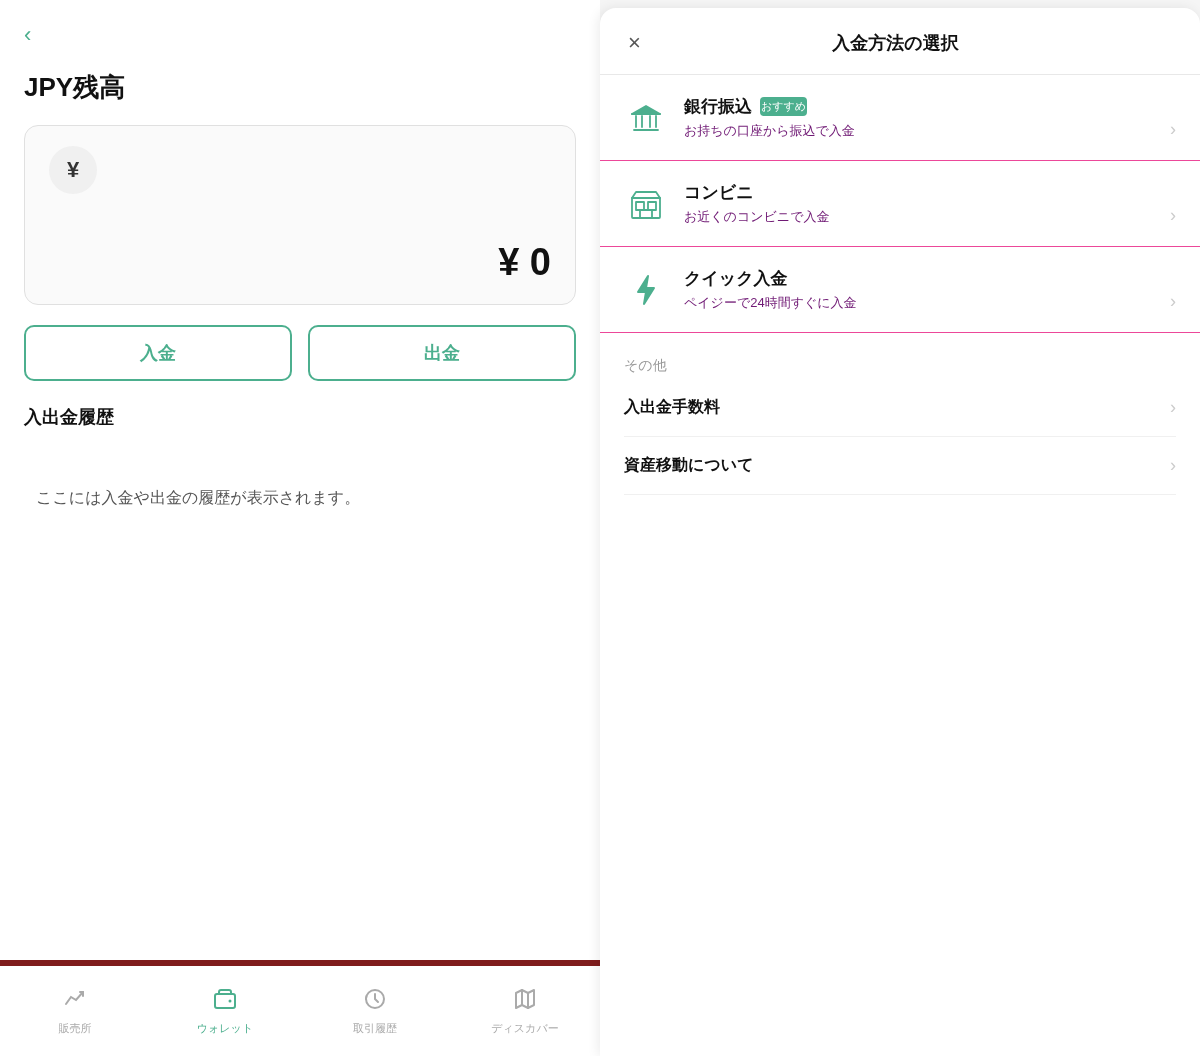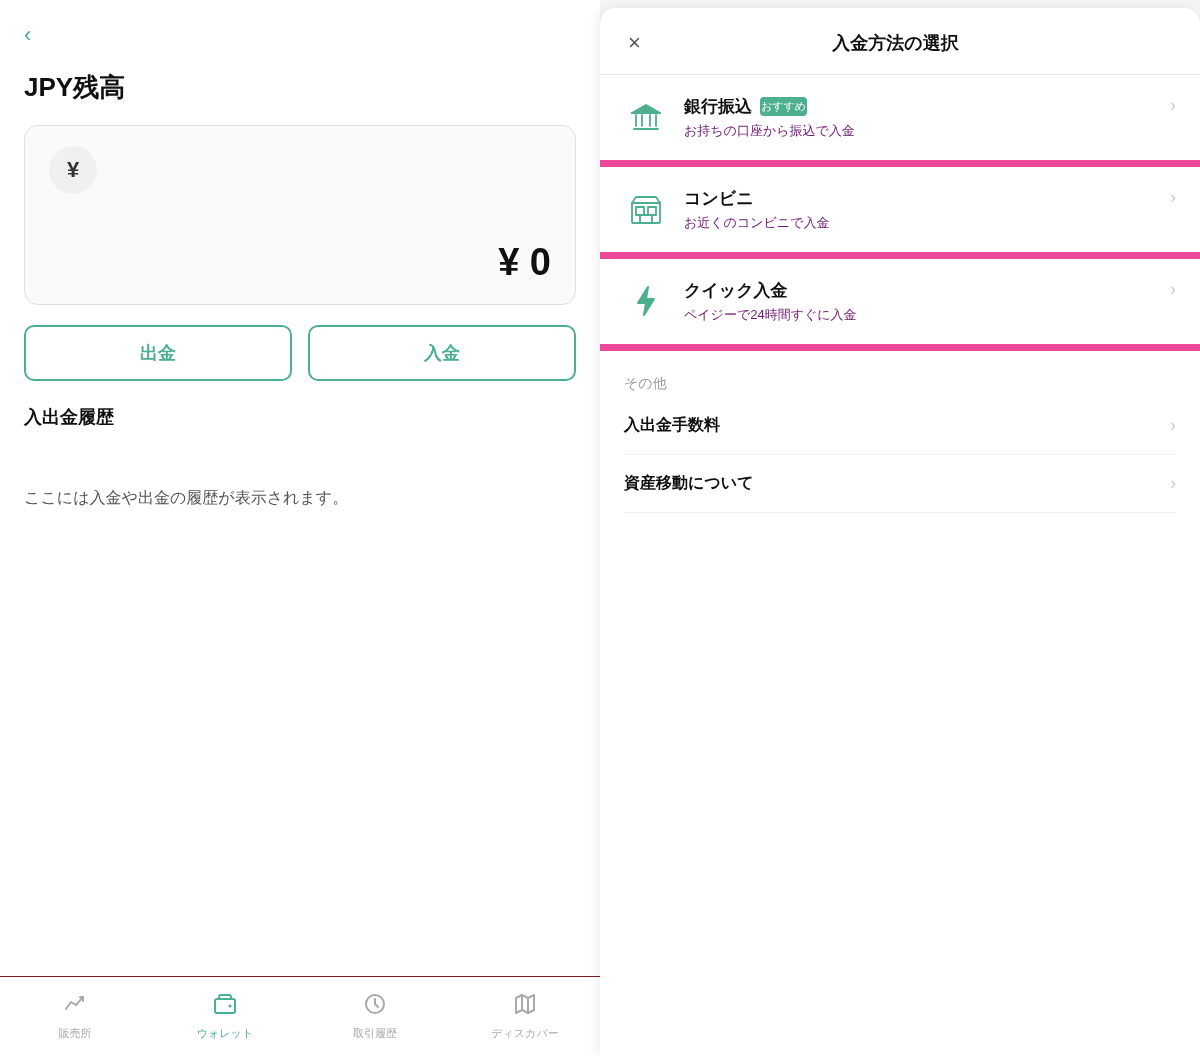--- a/index.html
+++ b/index.html
@@ -96,35 +96,35 @@
     }
 
     .section-title {
       font-size: 18px;
       font-weight: 700;
       color: #111;
       padding: 4px 24px 16px 24px;
     }
 
     .empty-history {
-      padding: 40px 24px;
+      padding: 40px 36px;
       font-size: 16px;
       color: #555;
       line-height: 1.6;
     }
 
     
     .bottom-nav {
       position: absolute;
       bottom: 0;
       left: 0;
       right: 0;
-      height: 80px;
+      height: 96px;
       background: #fff;
-      border-top: 1px solid #7f1d1d;
+      border-top: 6px solid #7f1d1d;
       display: flex;
       align-items: center;
       justify-content: space-around;
       text-align: right;
     }
 
     .nav-item {
       display: flex;
       flex-direction: column;
       align-items: center;
@@ -194,23 +194,23 @@
     }
 
     .divider {
       height: 1px;
       background: #e8e8e8;
       margin: 0 0;
     }
 
     .payment-option {
       display: flex;
-      align-items: flex-start;
+      align-items: flex-end;
       padding: 20px 24px;
-      border-bottom: 7px solid #ec4899;
+      border-bottom: 1px solid #ec4899;
       cursor: pointer;
     }
 
     .payment-icon-wrap {
       width: 44px;
       height: 44px;
       display: flex;
       align-items: center;
       justify-content: center;
       margin-right: 16px;
@@ -293,22 +293,22 @@
     <button class="back-btn">‹</button>
   </div>
   <div class="page-title">JPY残高</div>
 
   <div class="balance-card">
     <div class="currency-icon">¥</div>
     <div class="balance-amount">¥ 0</div>
   </div>
 
   <div class="action-buttons">
+    <button class="action-btn">入金</button>
     <button class="action-btn">出金</button>
-    <button class="action-btn">入金</button>
   </div>
 
   <div class="section-title">入出金履歴</div>
 
   <div class="empty-history">ここには入金や出金の履歴が表示されます。</div>
 
   <div class="bottom-nav">
     <div class="nav-item">
       <span class="nav-icon">
         <svg width="24" height="24" viewBox="0 0 24 24" fill="none" stroke="#aaa" stroke-width="2" stroke-linecap="round">

